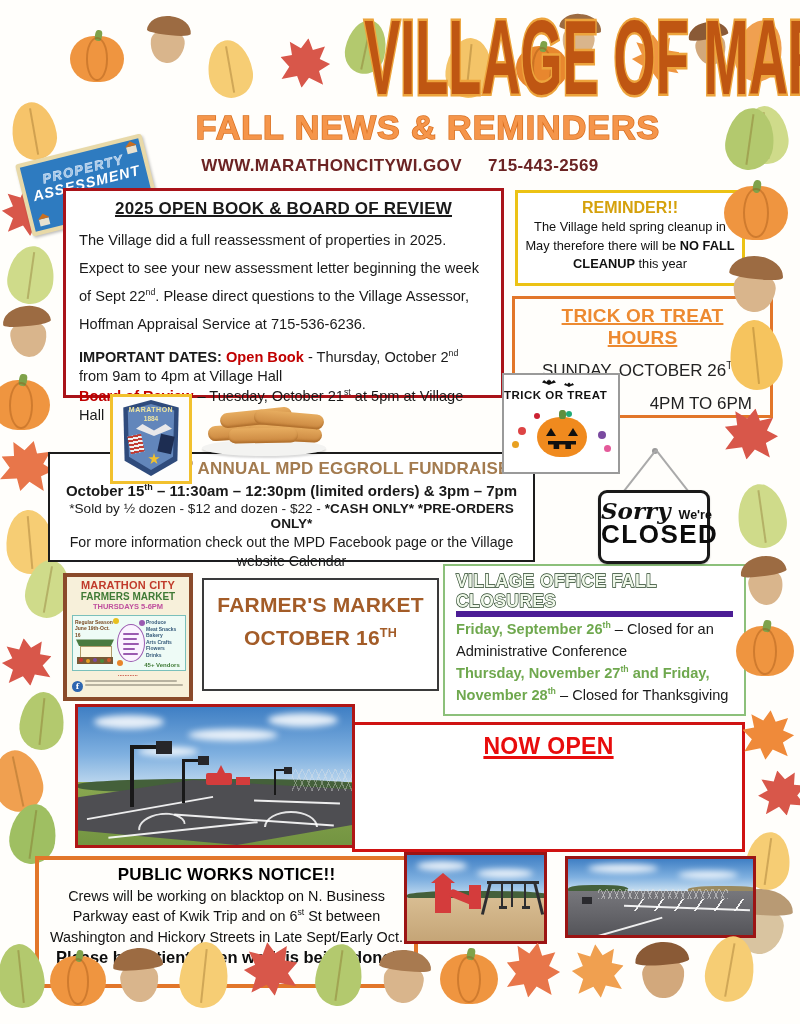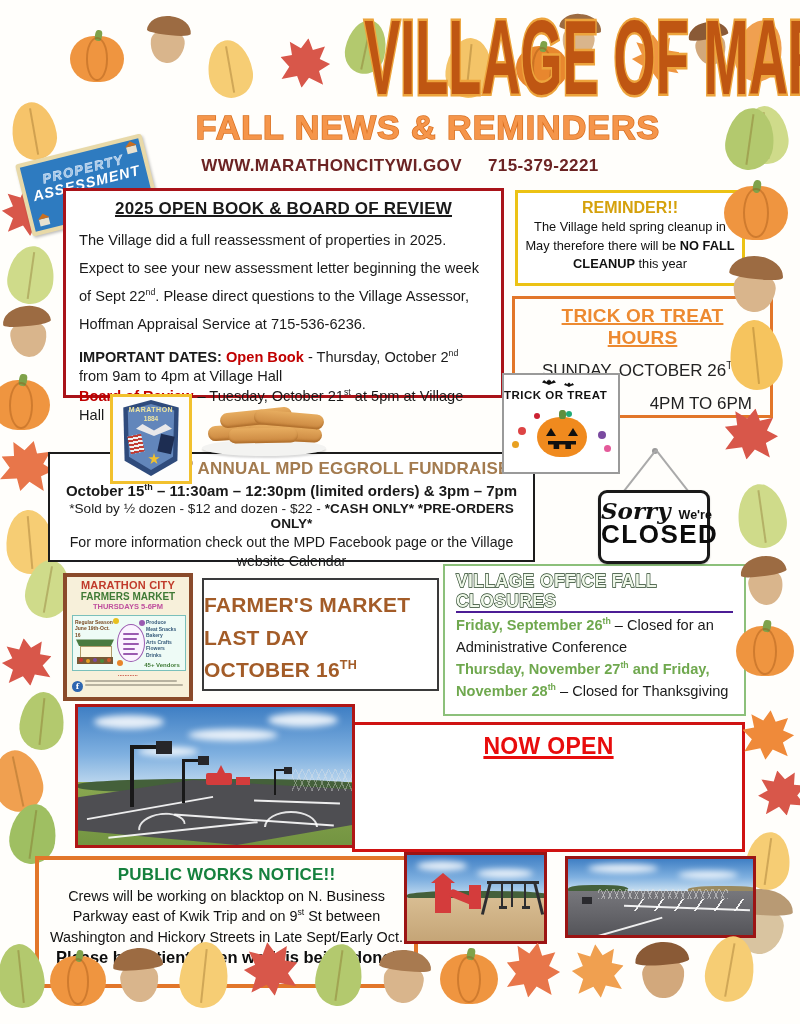--- a/index.html
+++ b/index.html
@@ -111,26 +111,26 @@
   .oval{position:absolute;left:44px;top:8px;width:26px;height:36px;border:1px solid #9a5ab0;border-radius:50%;background:#fbf3ff;}
   .oval i{position:absolute;left:5px;height:2px;background:#9a5ab0;border-radius:1px;}
   .poster .items{position:absolute;right:3px;top:3px;width:36px;font-size:5px;font-weight:700;color:#355a7a;line-height:1.3;}
   .poster .vendors{position:absolute;right:3px;bottom:2px;width:40px;font-size:6px;font-weight:700;color:#3f7a35;text-align:center;}
   .poster .contact1{position:absolute;left:0;top:95px;width:100%;text-align:center;font-size:5px;font-weight:700;color:#c03a2a;}
   .poster .gline{position:absolute;left:18px;height:2px;background:#b8b2a0;border-radius:1px;}
   .fb{position:absolute;left:5px;top:104px;width:11px;height:11px;border-radius:50%;background:#2e66b0;color:#fff;
       font-size:8px;font-weight:700;text-align:center;line-height:11px;font-family:"DejaVu Serif",serif;}
   .pflower{position:absolute;width:6px;height:6px;border-radius:50%;}
   
-  .lastday{left:202px;top:578px;width:237px;height:113px;border:2.5px solid #3a3a3a;text-align:left;padding-top:9px;}
+  .lastday{left:202px;top:578px;width:237px;height:113px;border:2.5px solid #3a3a3a;text-align:center;padding-top:9px;}
   .lastday div{font-size:21px;font-weight:700;color:#a35c28;line-height:1.55;letter-spacing:.2px;}
   
   .closures{left:443px;top:564px;width:303px;height:152px;border:2.5px solid #8cc07a;padding:5px 11px;}
   .closures h2{display:inline-block;margin:0 0 2px;font-size:17.5px;font-weight:700;letter-spacing:.4px;
-      color:#eef7e8;-webkit-text-stroke:1.3px #1f3b1f;paint-order:stroke fill;border-bottom:2px solid #4c1d95;line-height:1.15;}
+      color:#eef7e8;-webkit-text-stroke:1.3px #1f3b1f;paint-order:stroke fill;border-bottom:6px solid #4c1d95;line-height:1.15;}
   .closures .p{font-size:14.6px;line-height:1.5;}
   
   .photo{position:absolute;overflow:hidden;box-sizing:border-box;z-index:3;}
   .court-photo{left:75px;top:704px;width:280px;height:144px;border:3px solid #b01616;}
   .sky{position:absolute;left:0;top:0;width:100%;height:62%;background:linear-gradient(180deg,#3f7fc4,#7fb0e0 55%,#cfe3f2);}
   .cloud{position:absolute;background:rgba(255,255,255,.85);border-radius:50%;filter:blur(3px);}
   .grass{position:absolute;left:0;bottom:0;width:100%;height:46%;background:linear-gradient(180deg,#8aa851,#739441);}
   .trees{position:absolute;background:#44603a;border-radius:40%;}
   .court{position:absolute;left:0;top:52%;width:100%;height:48%;background:#4e4e52;
       clip-path:polygon(0 28%,42% 2%,100% 16%,100% 70%,58% 100%,0 78%);}
@@ -143,21 +143,21 @@
       repeating-linear-gradient(-65deg,rgba(230,230,230,.7) 0 1px,transparent 1px 6px);}
   .redplay{position:absolute;background:#d43c3c;}
   
   .nowopen{left:352px;top:722px;width:393px;height:130px;border:3.5px solid #cf1212;padding:6px 8px;text-align:center;}
   .nowopen h2{margin:2px 0 4px;font-size:23px;color:#e80c0c;text-decoration:underline;text-decoration-thickness:2.5px;letter-spacing:.3px;}
   .nowopen .body{font-size:18px;line-height:1.5;color:#151515;}
   
   .pworks{left:35px;top:856px;width:383px;height:132px;border:4px solid #e2762a;background:transparent;z-index:3;
       padding:3px 8px;text-align:center;box-sizing:border-box;}
   .pworks-inner{position:relative;z-index:6;}
-  .pworks h2{margin:2px 0 1px;font-size:17px;color:#15803d;letter-spacing:.2px;}
+  .pworks h2{margin:2px 0 1px;font-size:17px;color:#000000;letter-spacing:.2px;}
   .pworks .body{font-size:14.4px;line-height:1.42;color:#111;}
   .pworks .footer{font-size:16.5px;font-weight:700;color:#0d0d0d;margin-top:1px;}
   .play-photo{left:404px;top:852px;width:143px;height:92px;border:3px solid #9c1414;}
   .chips{position:absolute;left:0;bottom:0;width:100%;height:50%;background:linear-gradient(180deg,#d8bd92,#c5a577);}
   .swing-bar{position:absolute;background:#2d2d30;}
   .park-photo{left:565px;top:856px;width:191px;height:82px;border:3px solid #9c1414;}
   .asphalt{position:absolute;left:0;bottom:0;width:100%;height:58%;background:linear-gradient(180deg,#77777c,#55555a);}
   .stalls{position:absolute;height:12px;transform:skewX(-35deg);
       background:repeating-linear-gradient(90deg,rgba(255,255,255,.9) 0 2px,transparent 2px 20px);}
   
@@ -230,21 +230,21 @@
       <div class="deco leaf" style="left: 706px; top: 936px; width: 48px; height: 66px; transform: rotate(10deg); z-index: 5; --c1: #f6cd74;"></div>
     </div>
 
   <div class="main-title">
     <span>VILLAGE OF MARATHON CITY</span>
   </div>
   <div class="sub-title">
     <span>FALL NEWS &amp; REMINDERS</span>
   </div>
   <div class="contact">
-    <span>WWW.MARATHONCITYWI.GOV</span><span class="gap"></span><span>715-379-2221</span>
+    <span>WWW.MARATHONCITYWI.GOV</span><span class="gap"></span><span>715-443-2569</span>
   </div>
 
   <div class="prop-badge">
     <div class="l1">PROPERTY</div>
     <div class="l2">ASSESSMENT</div>
     <div class="mini-house" style="right:4px;top:6px;"></div>
     <div class="mini-house" style="left:6px;bottom:4px;"></div>
   </div>
 
   <div class="box openbook">
@@ -363,21 +363,20 @@
       <div class="pflower" style="left:44px;top:44px;background:#e8852a;"></div>
     </div>
     <div class="contact1">············</div>
     <div class="gline" style="top:103px;width:92px;"></div>
     <div class="gline" style="top:107px;width:98px;"></div>
     <div class="fb">f</div>
   </div>
 
   <div class="box lastday">
     <div>FARMER'S MARKET</div>
-    <div>LAST DAY</div>
     <div><span>OCTOBER 16</span><sup>TH</sup></div>
   </div>
 
   <div class="box closures">
     <h2>VILLAGE OFFICE FALL CLOSURES</h2>
     <div class="p"><span style="font-weight: 700; color: rgb(111, 168, 78);">Friday, September 26</span><sup style="font-weight: 700; color: rgb(111, 168, 78);">th</sup><span> – Closed for an Administrative Conference</span></div>
     <div class="p"><span style="font-weight: 700; color: rgb(111, 168, 78);">Thursday, November 27</span><sup style="font-weight: 700; color: rgb(111, 168, 78);">th</sup><span style="font-weight: 700; color: rgb(111, 168, 78);"> and Friday, November 28</span><sup style="font-weight: 700; color: rgb(111, 168, 78);">th</sup><span> – Closed for Thanksgiving</span></div>
   </div>
 
   <div class="photo court-photo">
@@ -410,21 +409,21 @@
     <div class="redplay" style="left:158px;top:70px;width:14px;height:8px;"></div>
   </div>
 
   <div class="box nowopen">
     <h2>NOW OPEN</h2>
   </div>
 
   <div class="box pworks">
     <div class="pworks-inner">
       <h2>PUBLIC WORKS NOTICE!!</h2>
-      <div class="body"><span>Crews will be working on blacktop on N. Business Parkway east of Kwik Trip and on 9</span><sup>st</sup><span> St between Washington and Hickory Streets in Late Sept/Early Oct.</span></div>
+      <div class="body"><span>Crews will be working on blacktop on N. Business Parkway east of Kwik Trip and on 6</span><sup>st</sup><span> St between Washington and Hickory Streets in Late Sept/Early Oct.</span></div>
       <div class="footer">Please be patient when work is being done!</div>
     </div>
   </div>
 
   <div class="photo play-photo">
     <div class="sky" style="height:52%;"></div>
     <div class="cloud" style="left:10px;top:6px;width:50px;height:10px;"></div>
     <div class="cloud" style="left:70px;top:14px;width:56px;height:9px;"></div>
     <div class="trees" style="left:0;top:36px;width:143px;height:10px;"></div>
     <div class="chips"></div>

